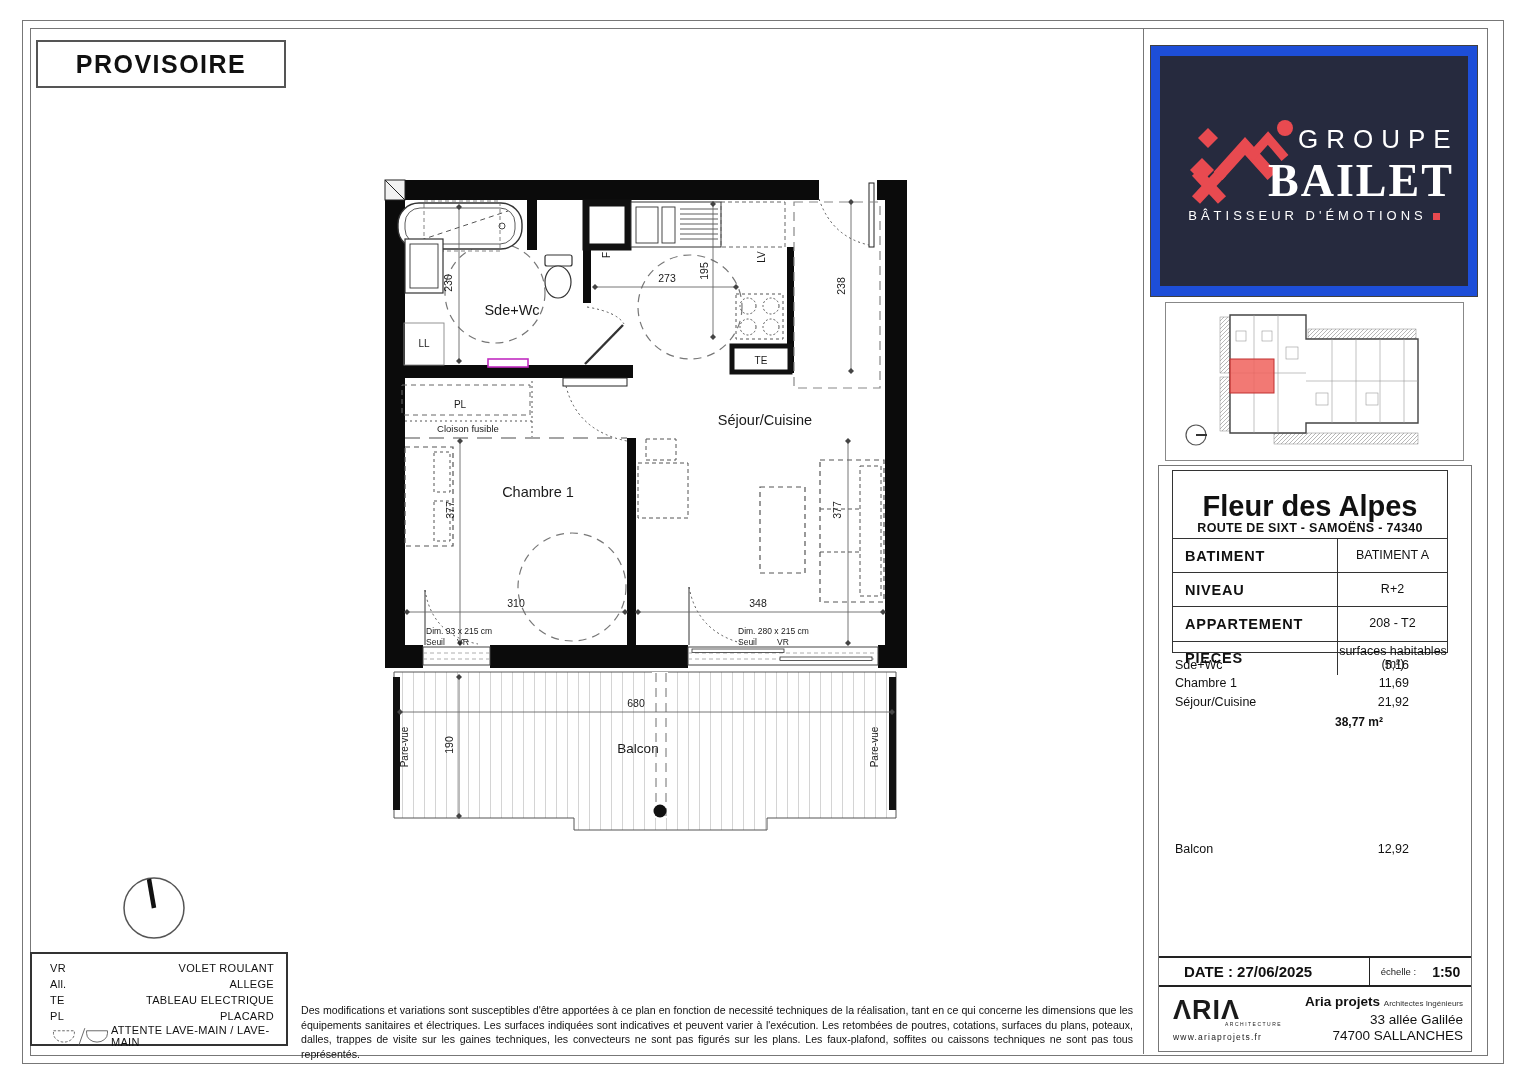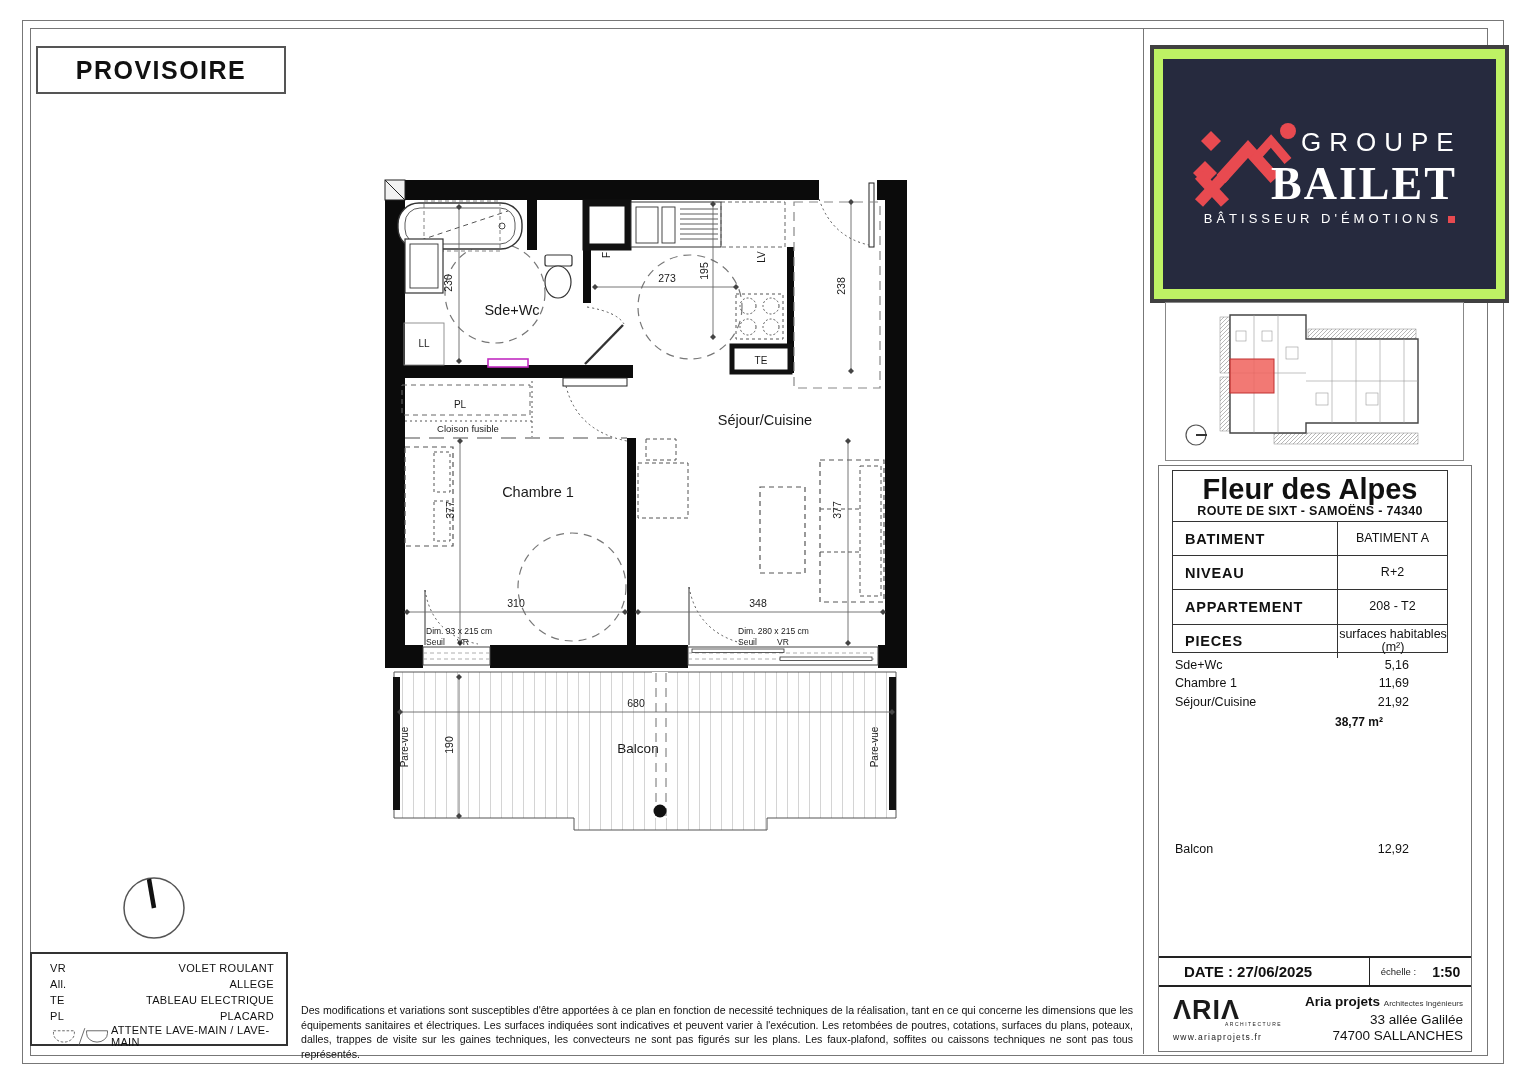--- a/index.html
+++ b/index.html
@@ -1,35 +1,35 @@
 <!DOCTYPE html>
 <html><head>
 <meta charset="utf-8">
 <style>
   html,body{margin:0;padding:0;background:#e8e8e8;}
   .sheet{position:relative;width:1528px;height:1080px;background:#ffffff;overflow:hidden;
          font-family:"Liberation Sans",sans-serif;color:#111;}
   .abs{position:absolute;}
   .frame{position:absolute;border:1px solid #777;}
-  .provisoire{position:absolute;left:36px;top:46px;width:246px;height:44px;border:2px solid #555;
+  .provisoire{position:absolute;left:36px;top:40px;width:246px;height:44px;border:2px solid #555;
               background:#fff;display:flex;align-items:center;justify-content:center;
               font-size:25px;font-weight:bold;letter-spacing:1.5px;}
   
-  .logo-card{position:absolute;left:1150px;top:45px;width:326px;height:250px;border:4px solid #404040;background:#bef264;padding-left:25px;}
+  .logo-card{position:absolute;left:1150px;top:45px;width:326px;height:250px;border:1px solid #404040;background:#1d4ed8;}
   .logo-navy{position:absolute;left:9px;top:10px;right:9px;bottom:10px;background:#262a3e;}
   .logo-groupe{position:absolute;left:138px;top:68px;color:#fff;font-size:26px;letter-spacing:8px;}
   .logo-bailet{position:absolute;left:108px;top:98px;color:#fff;font-size:46px;font-weight:bold;
                font-family:"Liberation Serif",serif;letter-spacing:2px;}
   .logo-tagline{position:absolute;left:0;right:0;top:152px;text-align:center;color:#fff;
                 font-size:13px;letter-spacing:4px;}
   .red-sq{display:inline-block;width:7px;height:7px;background:#e84a50;margin-left:6px;vertical-align:middle;}
   .thumb-card{position:absolute;left:1165px;top:302px;width:297px;height:157px;border:1px solid #888;background:#fff;}
   .info-card{position:absolute;left:1158px;top:465px;width:312px;height:585px;border:1px solid #777;background:#fff;}
   .title-box{position:absolute;left:13px;top:4px;width:276px;height:183px;border:1.5px solid #333;box-sizing:border-box;}
-  .pj-title{text-align:center;font-size:29px;font-weight:bold;margin-top:3px;line-height:30px;}
+  .pj-title{text-align:center;font-size:29px;font-weight:bold;margin-top:20px;line-height:30px;}
   .pj-addr{text-align:center;font-size:12.5px;font-weight:bold;letter-spacing:0.3px;}
   .trow{display:grid;grid-template-columns:140px 1fr;border-top:1.5px solid #333;height:33.2px;gap:24px;}
   .trow .lab{display:flex;align-items:center;padding-left:12px;font-size:14.5px;font-weight:bold;letter-spacing:0.8px;}
   .trow .val{display:flex;align-items:center;justify-content:center;border-left:1.5px solid #333;
              font-size:12.5px;text-align:center;line-height:13px;}
   .area-row{position:absolute;left:16px;width:240px;font-size:12.5px;}
   .area-row .v{position:absolute;left:134px;width:100px;text-align:right;}
   .total-row{position:absolute;left:150px;width:100px;text-align:center;font-size:12px;font-weight:bold;}
   .date-bar{position:absolute;left:0;right:0;top:490px;height:27px;border-top:2px solid #222;
             border-bottom:2px solid #222;display:flex;box-sizing:content-box;}

